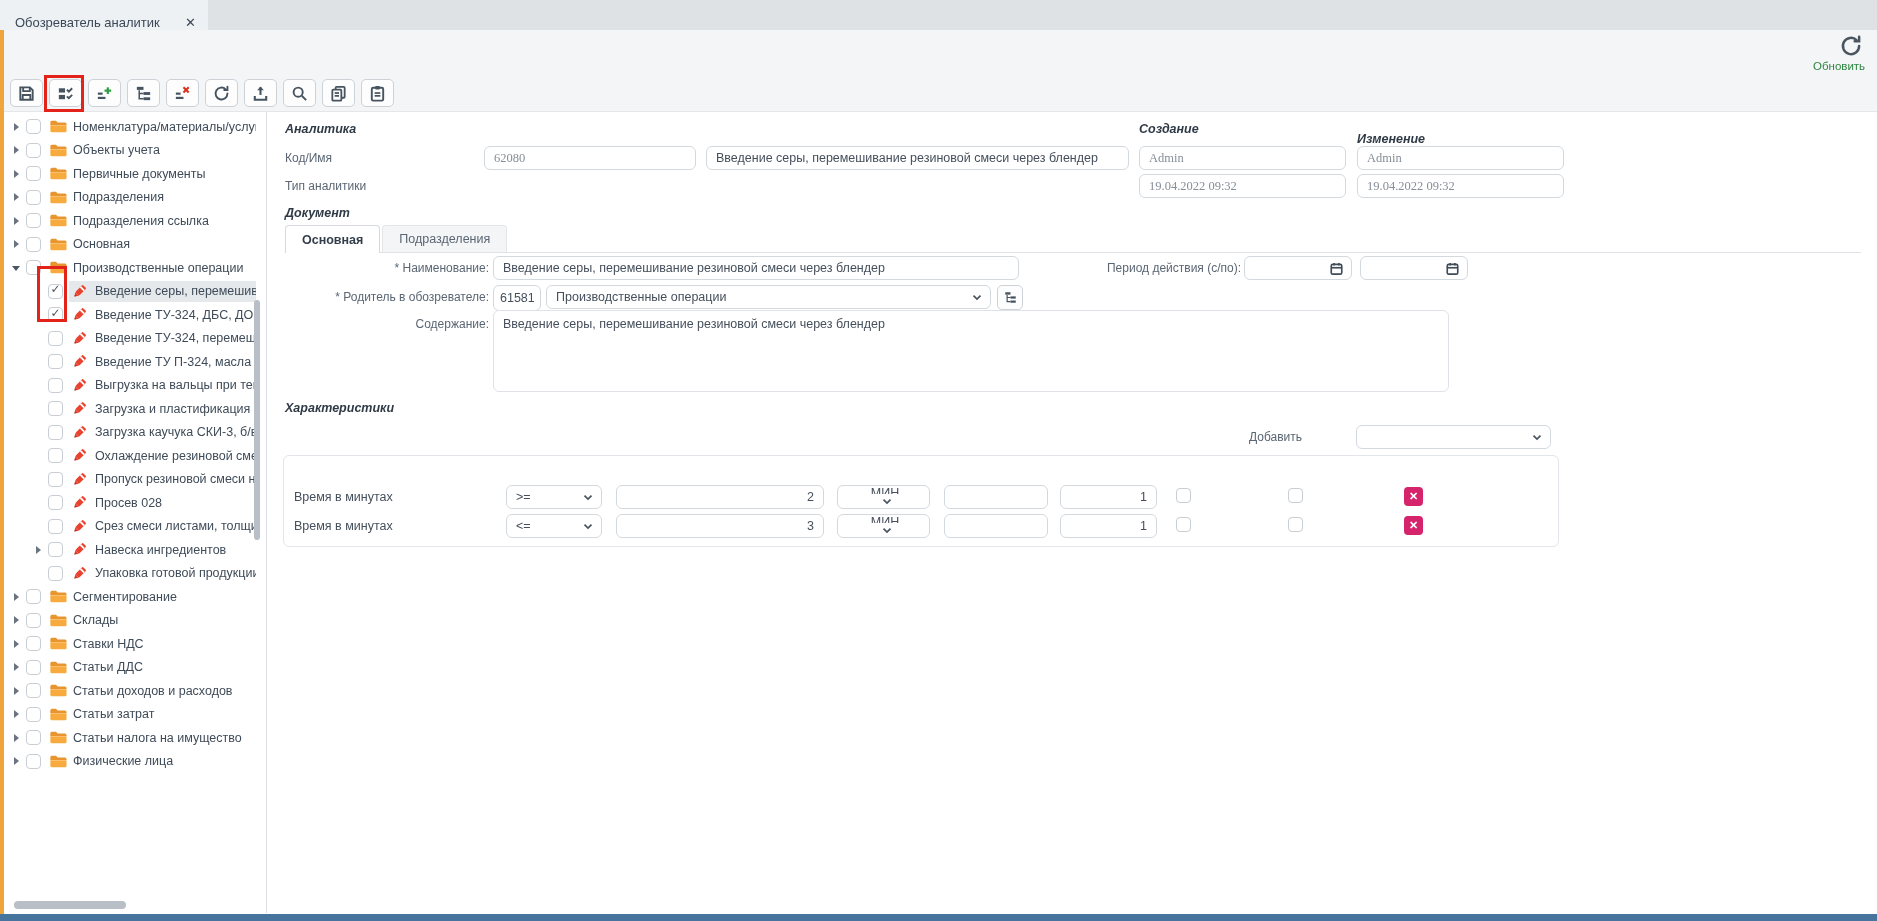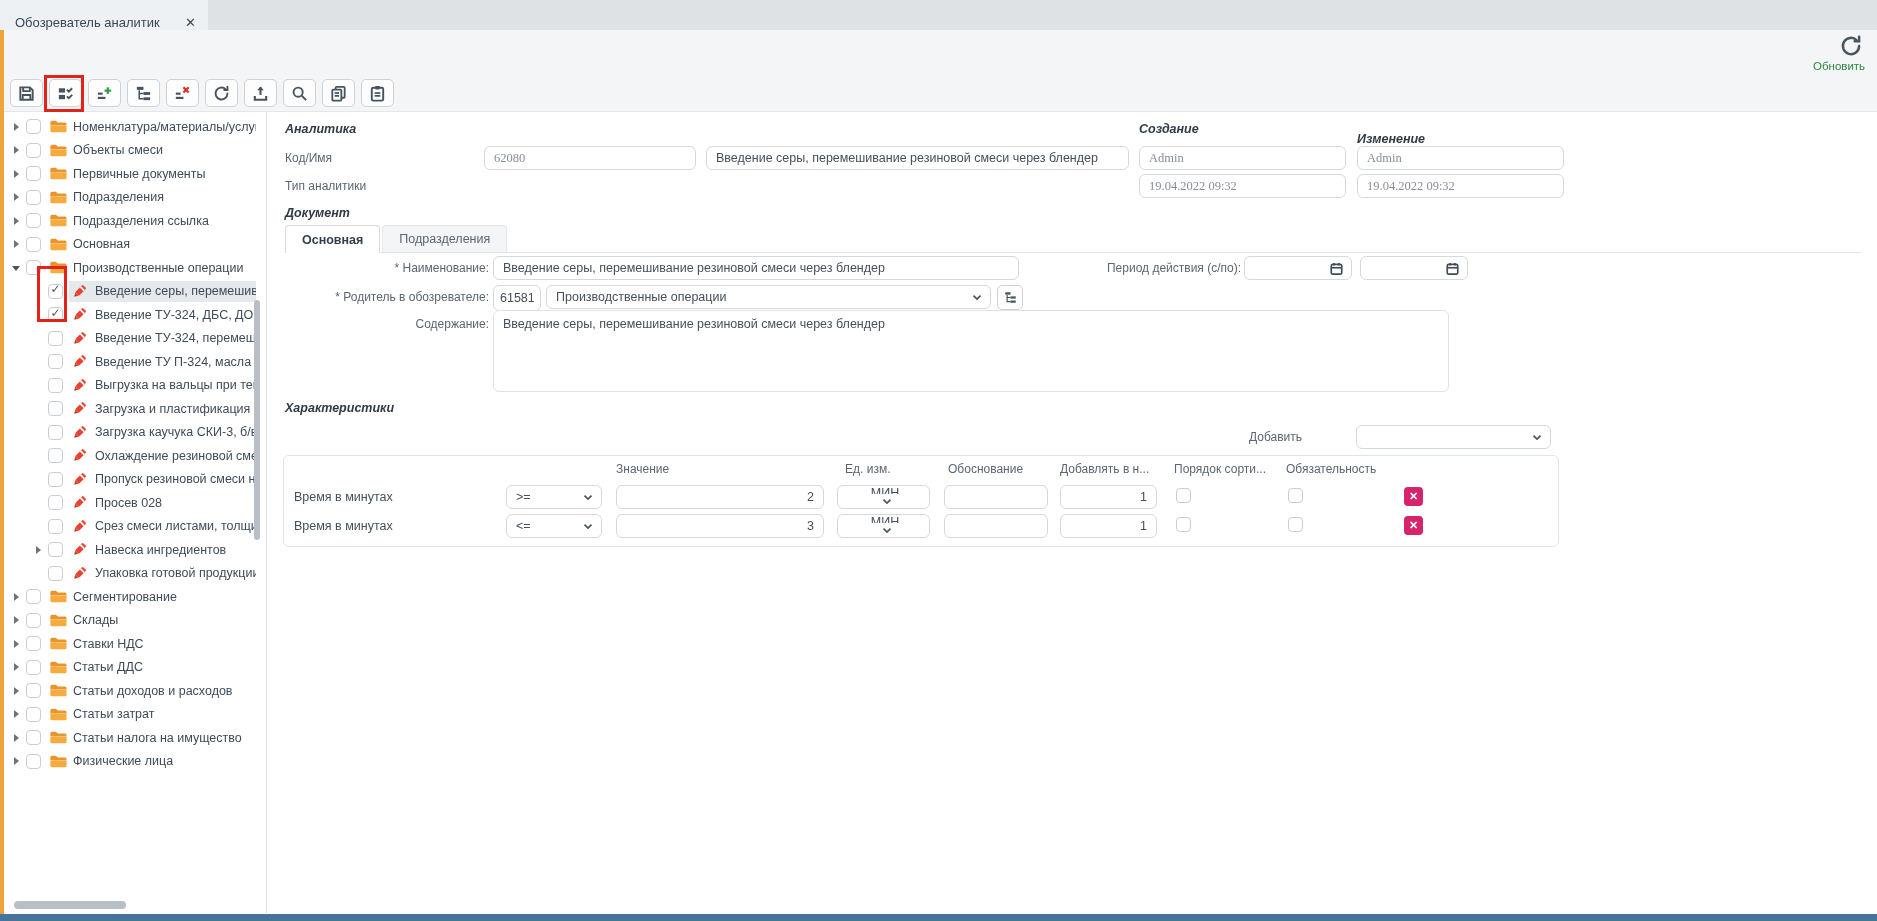--- a/index.html
+++ b/index.html
@@ -224,21 +224,21 @@
         <div class="tree-row folder">
     <span class="expander collapsed"></span>
     <span class="cb"></span>
     <span class="row-content">
       <span class="tree-icon">
               <svg width="18" height="15" viewBox="0 0 20 16">
                 <path d="M1.5 3.2q0-1.7 1.7-1.7h4.6l1.8 2h8.2q1.7 0 1.7 1.7v1H1.5z" fill="#e8952f"></path>
                 <path d="M1.5 6.6h18v6.2q0 1.7-1.7 1.7H3.2q-1.7 0-1.7-1.7z" fill="#f7ab3f"></path>
               </svg>
             </span>
-      <span class="tree-label">Объекты смеси</span>
+      <span class="tree-label">Объекты учета</span>
     </span>
   </div>
         <div class="tree-row folder">
     <span class="expander collapsed"></span>
     <span class="cb"></span>
     <span class="row-content">
       <span class="tree-icon">
               <svg width="18" height="15" viewBox="0 0 20 16">
                 <path d="M1.5 3.2q0-1.7 1.7-1.7h4.6l1.8 2h8.2q1.7 0 1.7 1.7v1H1.5z" fill="#e8952f"></path>
                 <path d="M1.5 6.6h18v6.2q0 1.7-1.7 1.7H3.2q-1.7 0-1.7-1.7z" fill="#f7ab3f"></path>
@@ -698,28 +698,20 @@
 
     <div class="flabel" style="left:982px; top:318px;">Добавить</div>
     <div class="fselect" style="left:1089px; top:313px; width:195px;">
       <span class="sel-text"></span>
       <svg class="chev" width="14" height="14" viewBox="0 0 20 20">
           <polyline points="5,8 10,13 15,8" fill="none" stroke="#49545f" stroke-width="2.4"></polyline>
         </svg>
     </div>
 
     <div class="char-table">
-      <div class="char-head">
-        <span style="left:332px;">Значение</span>
-        <span style="left:561px;">Ед. изм.</span>
-        <span style="left:664px;">Обоснование</span>
-        <span style="left:776px;">Добавлять в н...</span>
-        <span style="left:890px;">Порядок сорти...</span>
-        <span style="left:1002px;">Обязательность</span>
-      </div>
       <div class="char-rows" id="char-rows">
           <div class="char-row">
     <span class="c-name">Время в минутах</span>
     <div class="fselect c-op">
       <span class="sel-text">&gt;=</span>
       <svg class="chev" width="14" height="14" viewBox="0 0 20 20">
                 <polyline points="5,8 10,13 15,8" fill="none" stroke="#49545f" stroke-width="2.4"></polyline>
               </svg>
     </div>
     <input class="finput c-value" value="2" style="">

